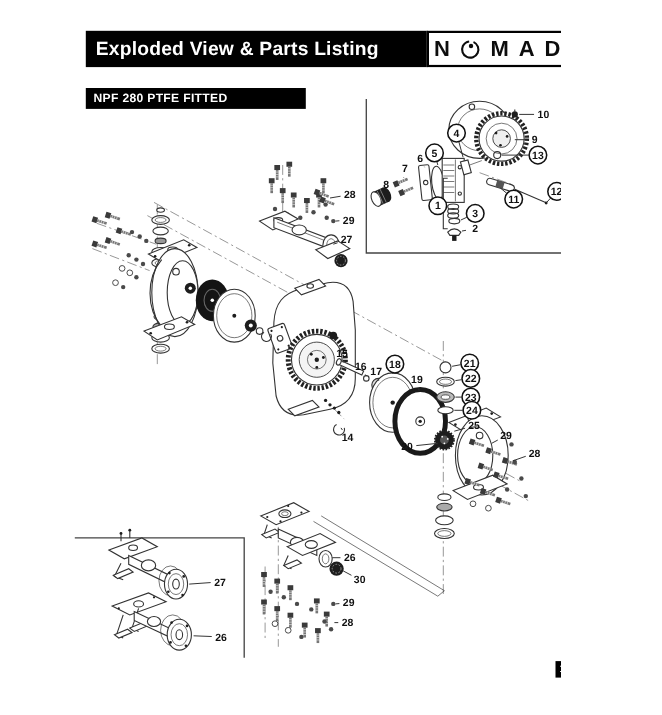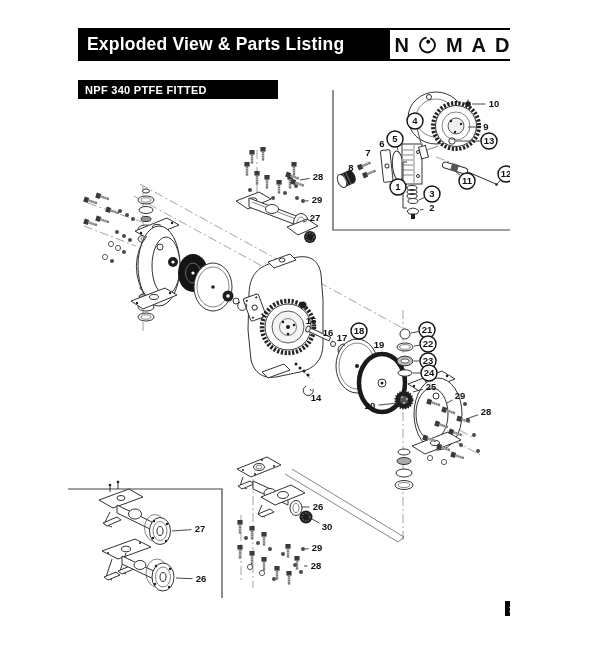--- a/index.html
+++ b/index.html
@@ -46,21 +46,21 @@
           </svg>
         </span>
         <span>M</span>
         <span>A</span>
         <span>D</span>
         <span class="tm-dot"></span>
       </span>
   </div>
 
   <div class="subheader-bar">
-    <span class="subheader-label">NPF 340 PTFE FITTED</span>
+    <span class="subheader-label">NPF 280 PTFE FITTED</span>
   </div>
 
   <svg class="diagram" width="602" height="650" viewBox="0 0 602 650" xmlns="http://www.w3.org/2000/svg">
     <defs>
       <g id="bolt">
         <path d="M0,-2.6 L4.6,-2.6 L4.6,2.6 L0,2.6 Z" fill="#3a3a3a"></path>
         <rect x="4.6" y="-1.2" width="9" height="2.4" fill="#777"></rect>
         <line x1="6.4" y1="-1.3" x2="6.4" y2="1.3" stroke="#fff" stroke-width=".5"></line>
         <line x1="8.6" y1="-1.3" x2="8.6" y2="1.3" stroke="#fff" stroke-width=".5"></line>
         <line x1="10.8" y1="-1.3" x2="10.8" y2="1.3" stroke="#fff" stroke-width=".5"></line>

